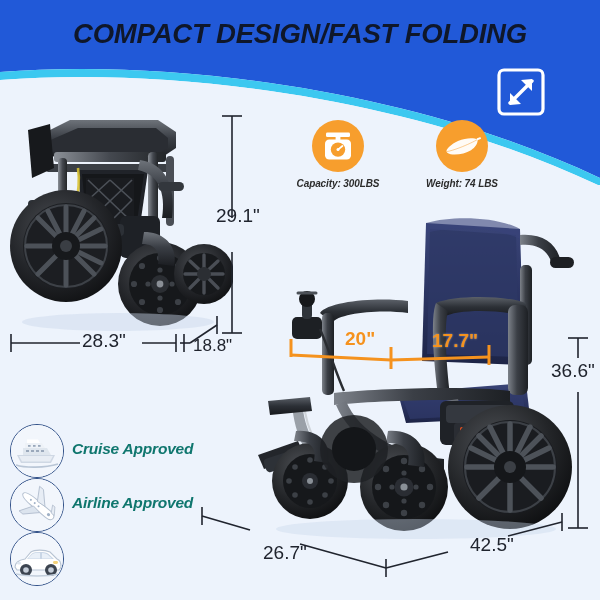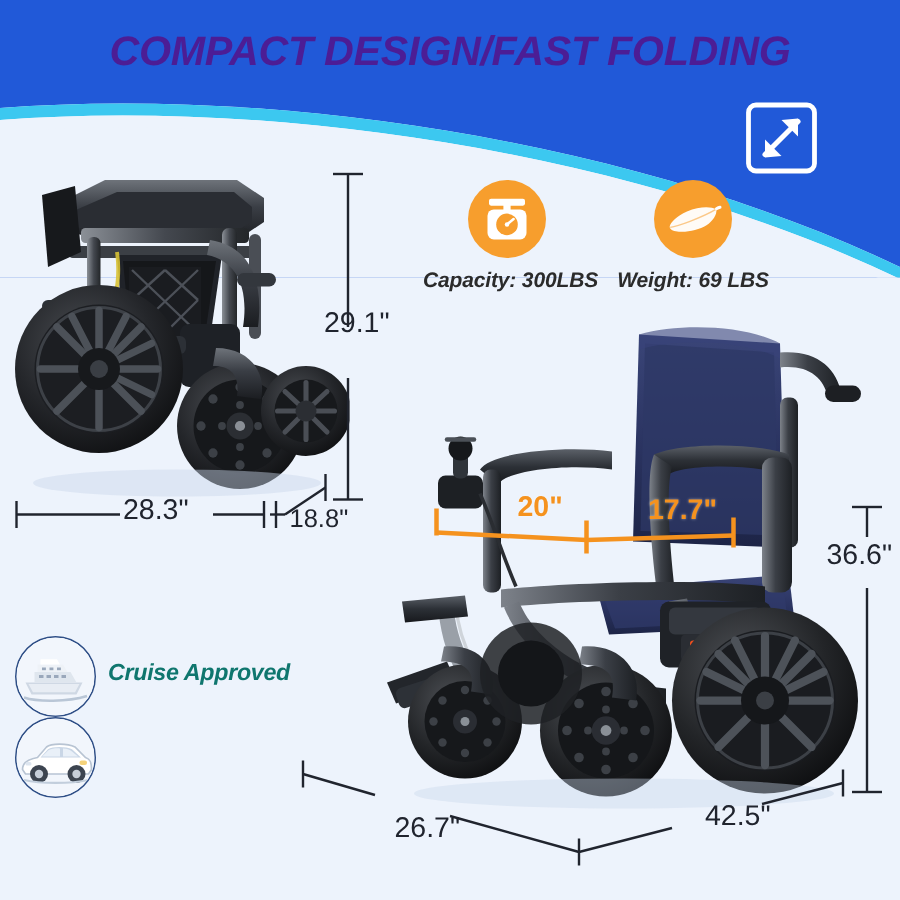--- a/index.html
+++ b/index.html
@@ -8,38 +8,38 @@
     background:#EDF3FC;
     font-family:"Liberation Sans",sans-serif;
     -webkit-font-smoothing:antialiased;
   }
   .stage{position:absolute;inset:0;width:600px;height:600px;overflow:hidden;}
 
   
   .header-bg{position:absolute;left:0;top:0;width:600px;height:185px;overflow:hidden;}
   .header-title{
     position:absolute;left:0;top:18px;width:600px;text-align:center;
-    color:#4c1d95;font-size:27.5px;font-weight:bold;font-style:italic;
+    color:#0f172a;font-size:27.5px;font-weight:bold;font-style:italic;
     letter-spacing:-0.2px;white-space:nowrap;
   }
 
   
   .expand-icon{position:absolute;left:497px;top:68px;width:48px;height:48px;}
 
   
   .badge-row{position:absolute;left:282px;top:120px;width:240px;height:85px;}
   .badge{position:absolute;top:0;width:112px;text-align:center;}
   .badge.cap{left:0;}
   .badge.wt{left:124px;}
   .badge-circle{
     width:52px;height:52px;border-radius:50%;background:#F79E2D;
     margin:0 auto;position:relative;
   }
   .badge-label{
-    margin-top:6px;font-size:14px;font-weight:bold;font-style:italic;
+    margin-top:6px;font-size:10px;font-weight:bold;font-style:italic;
     color:#2B2B2B;white-space:nowrap;letter-spacing:-0.1px;
   }
 
   
   .prod{position:absolute;}
   .folded{left:8px;top:108px;width:225px;height:240px;}
   .mainchair{left:258px;top:205px;width:320px;height:345px;}
 
   
   .dim{
@@ -108,21 +108,21 @@
     </div>
 
     <div class="badge wt">
       <div class="badge-circle">
         <svg width="52" height="52" viewBox="0 0 52 52">
           <path d="M41.5,19.5 C38,17.5 30,17.5 22,21 C15,24.2 11,28.5 10.5,30.8 C10.2,32.2 11.6,33.6 14.6,34.2 C20.5,35.4 29.6,33.6 35,30.2 C39.2,27.5 42.2,23 41.5,19.5 Z" fill="#ffffff" opacity="0.96"></path>
           <path d="M41.8,19.3 C38,21.6 31,24.9 24,27.6 C18.5,29.7 13.6,31.2 10.8,31.6" stroke="#F79E2D" stroke-width="0.9" fill="none" opacity="0.55"></path>
           <path d="M41.6,19.2 C42.6,18.6 43.4,18.3 44,18.2" stroke="#ffffff" stroke-width="2" stroke-linecap="round"></path>
         </svg>
       </div>
-      <div class="badge-label">Weight: 69 LBS</div>
+      <div class="badge-label">Weight: 74 LBS</div>
     </div>
   </div>
 
   <div class="prod folded">
     <svg width="225" height="240" viewBox="0 0 225 240">
       <defs>
         <linearGradient id="mtl" x1="0" y1="0" x2="0" y2="1">
           <stop offset="0%" stop-color="#6e737a"></stop>
             <stop offset="45%" stop-color="#3a3e45"></stop>
           <stop offset="100%" stop-color="#1b1d21"></stop>
@@ -428,20 +428,40 @@
             <rect x="17" y="20" width="2.6" height="1.8"></rect>
               <rect x="22" y="20" width="2.6" height="1.8"></rect>
             <rect x="27" y="20" width="2.6" height="1.8"></rect>
           </g>
           <path d="M5,40 C14,43 34,43 47,39" stroke="#b9c6d6" stroke-width="1.6" fill="none"></path>
         </svg>
       </div>
       <div class="feat-text">Cruise Approved</div>
     </div>
 
+    <div class="feature">
+      <div class="feat-icon">
+        <svg width="52" height="52" viewBox="0 0 52 52">
+          <rect width="52" height="52" fill="#F2F6FC"></rect>
+          <g transform="rotate(40 26 26)">
+            <path d="M8,26 C8,23.6 12,22 22,22 L40,22 C45,22 47,23.4 47,26 C47,28.6 45,30 40,30 L22,30 C12,30 8,28.4 8,26 Z" fill="#ffffff" stroke="#b4c0d0" stroke-width="1"></path>
+            <path d="M24,23 L16,10 L21,10 L33,22 Z" fill="#e7edf5" stroke="#b4c0d0" stroke-width=".9"></path>
+            <path d="M24,29 L16,42 L21,42 L33,30 Z" fill="#dce4ee" stroke="#b4c0d0" stroke-width=".9"></path>
+            <path d="M42,23 L38,16 L41,16 L46,23 Z" fill="#e7edf5" stroke="#b4c0d0" stroke-width=".8"></path>
+            <circle cx="41" cy="26" r="1.6" fill="#9fb0c6"></circle>
+            <g fill="#9fb0c6">
+                <circle cx="18" cy="26" r="1"></circle>
+                <circle cx="23" cy="26" r="1"></circle>
+                <circle cx="28" cy="26" r="1"></circle>
+              </g>
+          </g>
+        </svg>
+      </div>
+      <div class="feat-text">Airline Approved</div>
+    </div>
 
     <div class="feature">
       <div class="feat-icon">
         <svg width="52" height="52" viewBox="0 0 52 52">
           <rect width="52" height="52" fill="#F2F6FC"></rect>
           <path d="M4,34 C4,29 8,27 14,26 L20,19 C23,16.5 34,16.5 39,19 L46,26 C49,27 50,29 50,34 L48,37 L6,37 Z" fill="#ffffff" stroke="#b8c4d3" stroke-width="1.1"></path>
           <path d="M16,26 L21,20.5 C24,18.6 33,18.6 37,20.5 L43,26 Z" fill="#c9d6e6"></path>
           <path d="M17,25.4 L21.5,21 C24,19.6 28,19.6 29,20 L29,25.4 Z" fill="#e9f0f8"></path>
           <path d="M31,20 C34,20 36,21 37,22 L41,25.4 L31,25.4 Z" fill="#e9f0f8"></path>
           <rect x="42" y="28" width="5" height="3" rx="1.4" fill="#f4d27a"></rect>

